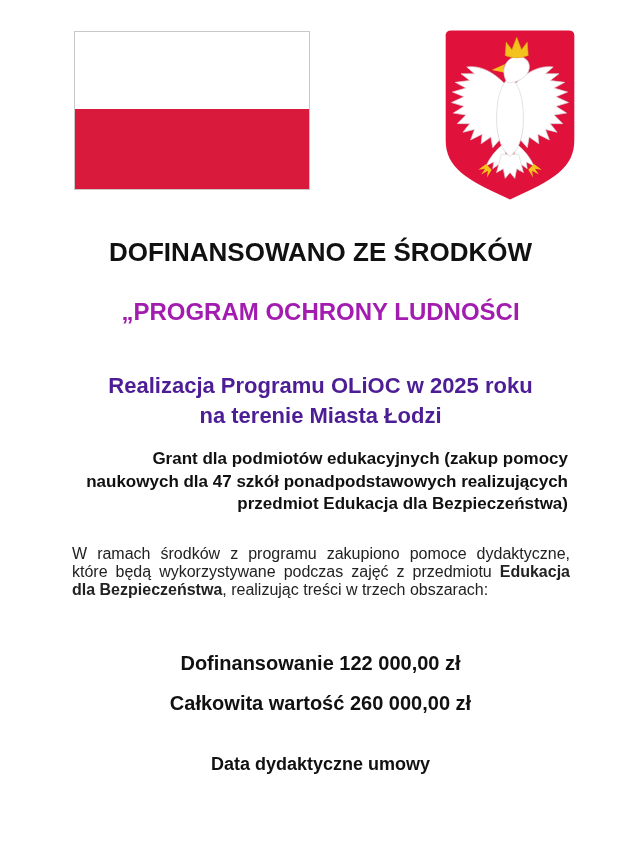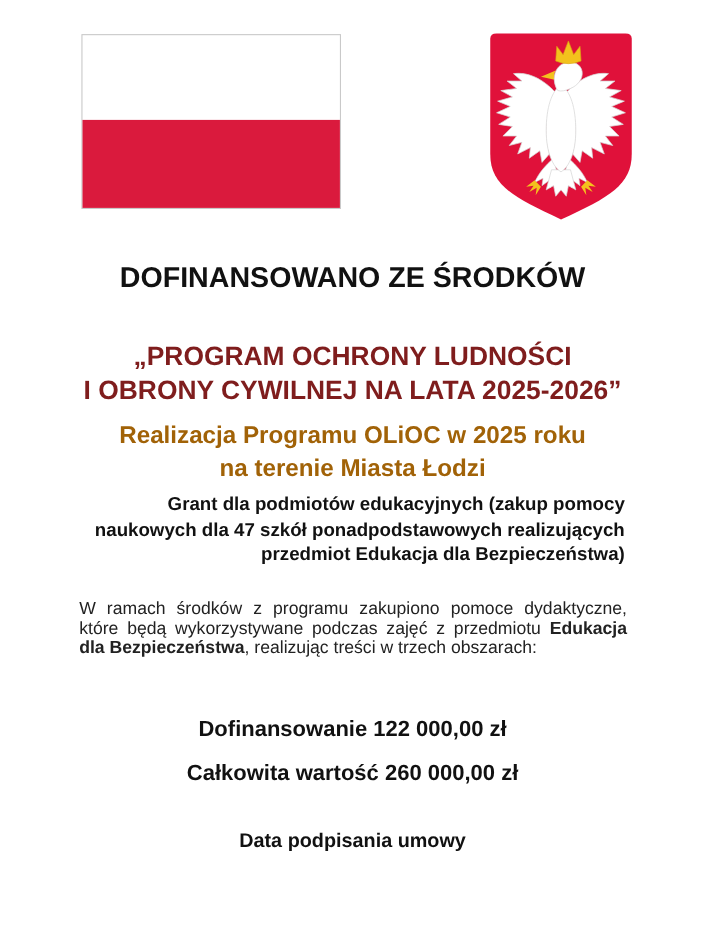--- a/index.html
+++ b/index.html
@@ -21,22 +21,22 @@
   }
   .flag .white{flex:78;}
   .flag .red{flex:81;}
   .arms{
     position:absolute;left:438px;top:27px;
     width:144px;height:176px;
   }
   
   .centered{position:absolute;left:0;right:0;text-align:center;}
   .h1{top:235px;font-size:26px;line-height:34px;font-weight:bold;color:#111;}
-  .h2{top:309px;font-size:24px;line-height:31px;font-weight:bold;color:#7f1d1d;}
-  .h3{top:381px;font-size:22px;line-height:30px;font-weight:bold;color:#a16207;}
+  .h2{top:296px;font-size:24px;line-height:31px;font-weight:bold;color:#a21caf;}
+  .h3{top:371px;font-size:22px;line-height:30px;font-weight:bold;color:#4c1d95;}
   .h4{
     position:absolute;top:448px;left:73px;width:495px;
     text-align:right;font-size:17px;line-height:22.5px;font-weight:bold;color:#111;
   }
   .intro{
     position:absolute;top:529px;left:72px;width:498px;
     font-size:16px;line-height:18px;text-align:justify;color:#222;
   }
   .intro b{font-weight:bold;}
   .areas{
@@ -83,33 +83,32 @@
 
     <path d="M70,28 L71,14 L77,22 L82,9 L87,22 L93,14 L94,28 Q82,33 70,28 Z" fill="#f3c21d" stroke="#d7a410" stroke-width="0.6"></path>
   </svg>
 
   <div class="centered h1">
     <div>DOFINANSOWANO ZE ŚRODKÓW</div>
   </div>
 
   <div class="centered h2">
     <div>„PROGRAM OCHRONY LUDNOŚCI</div>
-    <div>I OBRONY CYWILNEJ NA LATA 2025-2026”</div>
   </div>
 
   <div class="centered h3">
     <div>Realizacja Programu OLiOC w 2025 roku</div>
     <div>na terenie Miasta Łodzi</div>
   </div>
 
   <div class="h4">Grant dla podmiotów edukacyjnych (zakup pomocy naukowych dla 47 szkół ponadpodstawowych realizujących przedmiot Edukacja dla Bezpieczeństwa)</div>
 
   <p class="intro"><span>W ramach środków z programu zakupiono pomoce dydaktyczne, które będą wykorzystywane podczas zajęć z przedmiotu </span><b>Edukacja dla Bezpieczeństwa</b><span>, realizując treści w trzech obszarach:</span></p>
 
 
   <div class="centered amount1">Dofinansowanie 122 000,00 zł</div>
   <div class="centered amount2">Całkowita wartość 260 000,00 zł</div>
 
   <div class="centered footer">
-    <div>Data podpisania umowy</div>
+    <div>Data dydaktyczne umowy</div>
   </div>
 
 </div>
 
 </body></html>

